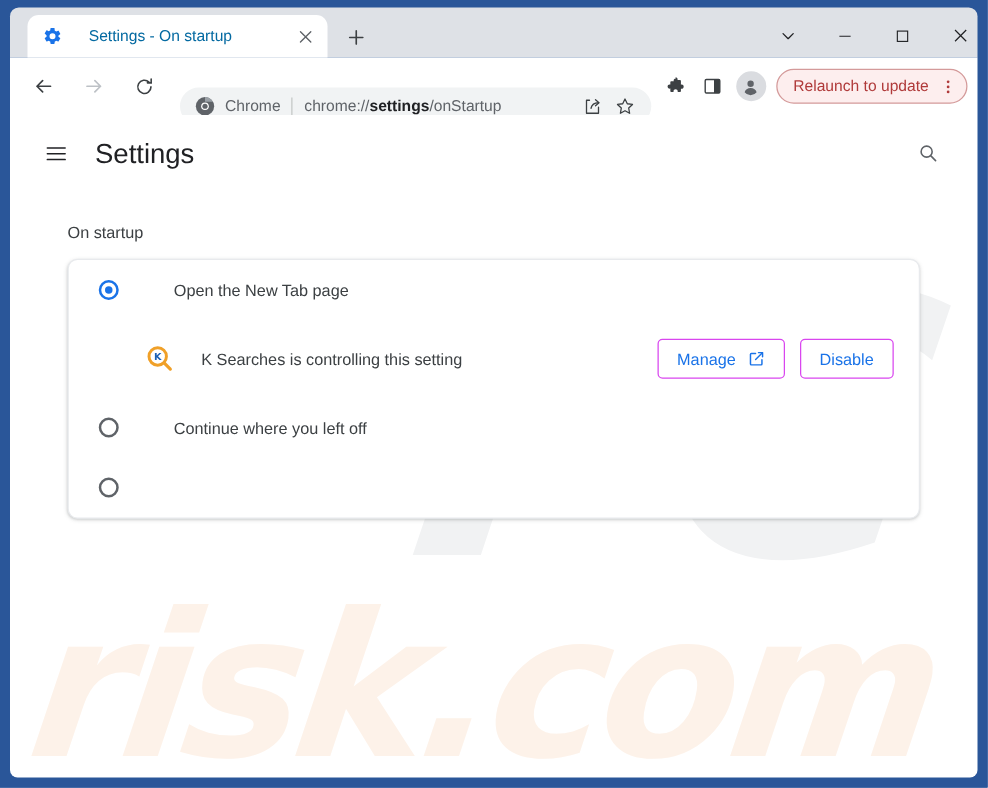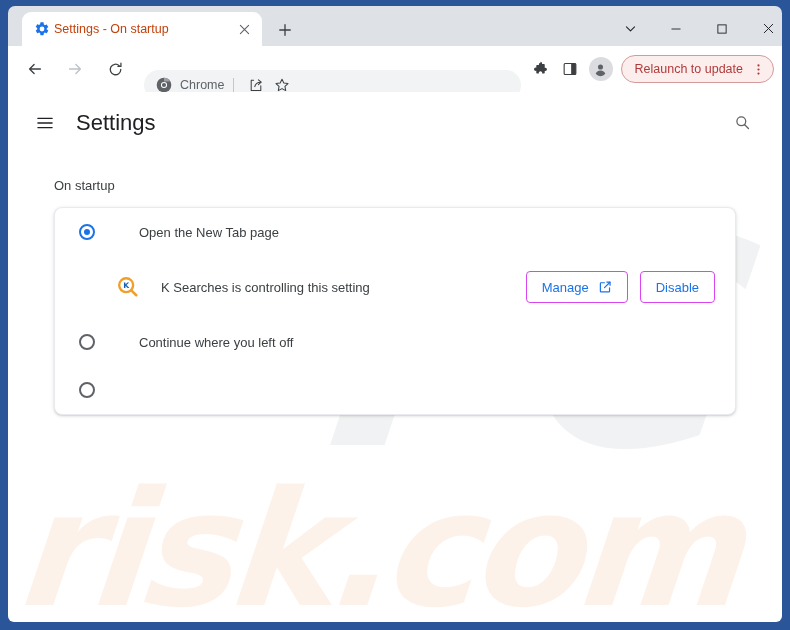--- a/index.html
+++ b/index.html
@@ -39,23 +39,23 @@
     align-items: center;
     padding: 0 8px 0 12px;
   }
   #tab-favicon {
     width: 16px; height: 16px;
     flex: 0 0 16px;
     display: block;
   }
   #tab-title {
     flex: 1 1 auto;
-    margin-left: 4px;
+    margin-left: 21px;
     font-size: 12.5px;
-    color: #c2410c;
+    color: #0369a1;
     white-space: nowrap;
     overflow: hidden;
     text-overflow: ellipsis;
   }
   #tab-close {
     width: 20px; height: 20px;
     flex: 0 0 20px;
     display: flex; align-items: center; justify-content: center;
     border-radius: 50%;
     color: #5f6368;
@@ -406,20 +406,21 @@
           <svg viewBox="0 0 24 24" width="16" height="16">
             <circle cx="12" cy="12" r="11" fill="#5f6368"></circle>
             <circle cx="12" cy="12" r="4.6" fill="#ffffff"></circle>
             <circle cx="12" cy="12" r="3.1" fill="#5f6368"></circle>
             <path d="M12 1 A11 11 0 0 1 21.5 6.6 L12 6.6 Z" fill="#9aa0a6"></path>
           </svg>
         </span>
         <span id="site-chip-label">Chrome</span>
       </span>
       <span id="chip-sep"></span>
+      <span id="url-text"><span>chrome://</span><b>settings</b><span>/onStartup</span></span>
       <span class="tbicon" style="margin-right:0;">
         <svg viewBox="0 0 20 20" width="16" height="16" stroke="currentColor" stroke-width="1.3" fill="none" stroke-linecap="round" stroke-linejoin="round">
           <path d="M7 4 H4 V17 H16 V11"></path>
           <path d="M8.5 12 C9.5 7.5 13 6.5 16 6.5"></path>
           <path d="M13 3.5 L16.5 6.5 L13 9.5"></path>
         </svg>
       </span>
       <span class="tbicon" style="margin-right:0;">
         <svg viewBox="0 0 20 20" width="16" height="16" stroke="currentColor" stroke-width="1.3" fill="none" stroke-linejoin="round">
           <path d="M10 2.8 L12.3 7.5 L17.5 8.2 L13.7 11.8 L14.6 17 L10 14.5 L5.4 17 L6.3 11.8 L2.5 8.2 L7.7 7.5 Z"></path>

